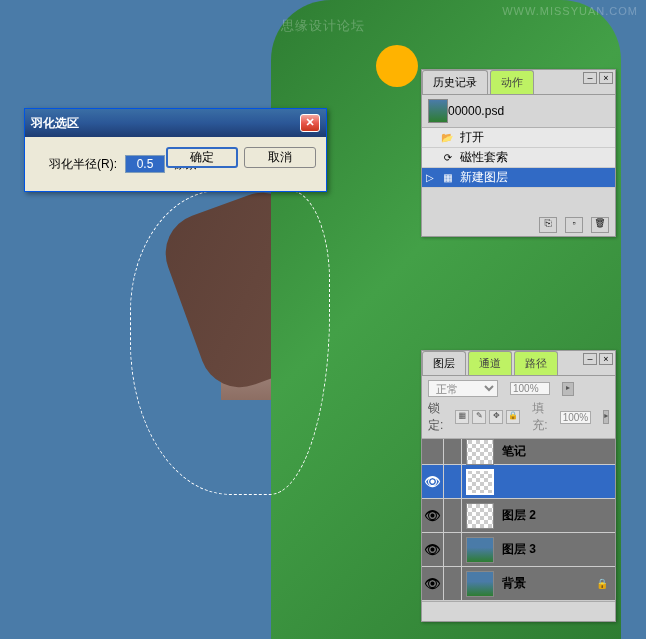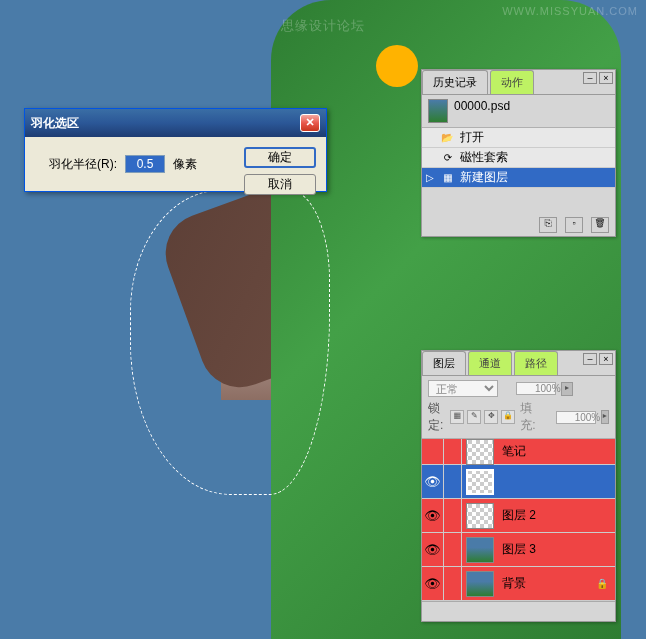--- a/index.html
+++ b/index.html
@@ -17,56 +17,56 @@
 .selection { position: absolute; top: 190px; left: 130px; width: 200px; height: 305px; border: 1px dashed #fff; border-radius: 45% 20% 30% 50% / 40% 30% 60% 50%; z-index: 2; }
 
 
 .dialog { position: absolute; top: 108px; left: 24px; width: 303px; background: #ece9d8; border: 1px solid #0054e3; box-shadow: 2px 2px 5px rgba(0,0,0,0.4); z-index: 10; }
 .dialog-title { background: linear-gradient(180deg, #3a6ea5 0%, #2b5797 50%, #1e3c72 100%); color: #fff; padding: 5px 6px; display: flex; justify-content: space-between; align-items: center; font-weight: bold; }
 .dialog-close { width: 20px; height: 18px; background: linear-gradient(180deg, #f5a8a0 0%, #e8574b 50%, #c8351d 100%); border: 1px solid #fff; border-radius: 3px; color: #fff; text-align: center; line-height: 15px; font-size: 11px; cursor: pointer; }
 .dialog-body { padding: 18px 24px; display: flex; align-items: center; gap: 8px; }
 .dialog-label { color: #000; white-space: nowrap; }
 .dialog-input { width: 40px; height: 18px; border: 1px solid #7f9db9; background: #316ac5; color: #fff; text-align: center; padding: 1px 2px; }
 .dialog-unit { color: #000; }
-.dialog-btns { position: absolute; right: 10px; top: 38px; display: flex; flex-direction: column; gap: 6px; }
+.dialog-btns { position: absolute; right: 10px; top: 38px; display: flex; flex-direction: row; gap: 6px; }
 .dialog-btn { width: 72px; height: 21px; background: #ece9d8; border: 1px solid #888; border-radius: 3px; cursor: pointer; font-size: 12px; }
 .dialog-btn.primary { border: 2px solid #316ac5; }
 
 
 .panel { position: absolute; background: #d6d6d6; border: 1px solid #9a9a9a; box-shadow: 1px 1px 3px rgba(0,0,0,0.3); z-index: 8; }
 .panel-tabs { display: flex; background: #d6d6d6; border-bottom: 1px solid #9a9a9a; position: relative; }
 .tab { padding: 4px 10px; background: #bef264; border: 1px solid #9a9a9a; border-bottom: none; margin-right: 2px; cursor: pointer; font-size: 11px; color: #444; border-radius: 3px 3px 0 0; }
 .tab.active { background: #d6d6d6; color: #000; }
 .panel-ctrl { position: absolute; right: 2px; top: 2px; display: flex; gap: 2px; }
 .panel-ctrl span { width: 14px; height: 12px; border: 1px solid #888; background: #d6d6d6; font-size: 9px; text-align: center; line-height: 10px; cursor: pointer; }
 
 
 .history-panel { top: 69px; right: 30px; width: 195px; }
-.history-header { display: flex; align-items: flex-start; padding: 4px 6px; border-bottom: 1px solid #b0b0b0; gap: 6px; }
+.history-header { display: flex; align-items: center; padding: 4px 6px; border-bottom: 1px solid #b0b0b0; }
 .thumb-small { width: 20px; height: 24px; background: linear-gradient(180deg, #4a7ba8 0%, #2e7d32 100%); border: 1px solid #888; }
 .history-list { background: #e8e8e8; }
 .history-item { display: flex; align-items: center; padding: 2px 4px; border-bottom: 1px solid #ccc; gap: 4px; height: 20px; }
 .history-item.selected { background: #316ac5; color: #fff; }
 .hist-icon { width: 16px; height: 14px; display: inline-flex; align-items: center; justify-content: center; font-size: 10px; }
 .hist-arrow { width: 10px; font-size: 10px; }
 .history-bottom { height: 48px; background: #d6d6d6; display: flex; justify-content: flex-end; align-items: flex-end; padding: 3px 6px; gap: 8px; }
 .btm-icon { width: 18px; height: 16px; border: 1px solid #999; background: #d6d6d6; font-size: 9px; text-align: center; cursor: pointer; }
 
 
 .layers-panel { top: 350px; right: 30px; width: 195px; }
 .layers-opts { padding: 4px 6px; display: flex; flex-direction: column; gap: 3px; border-bottom: 1px solid #b0b0b0; }
-.opt-row { display: flex; align-items: center; gap: 5px; font-size: 11px; color: #555; }
+.opt-row { display: flex; align-items: center; gap: 12px; font-size: 11px; color: #555; }
 .opt-select { width: 70px; height: 17px; border: 1px solid #aaa; background: #f5f5f5; font-size: 11px; padding: 0 3px; color: #888; }
 .opt-label { margin-left: auto; color: #888; }
-.opt-val { width: 40px; border: 1px solid #aaa; background: #f5f5f5; font-size: 10px; padding: 0 18px; color: #888; margin-left: 13px; }
+.opt-val { width: 40px; border: 1px solid #aaa; background: #f5f5f5; font-size: 10px; padding: 0 2px; color: #888; }
 .opt-arrow { width: 12px; height: 14px; background: #bbb; border: 1px solid #999; font-size: 8px; text-align: center; cursor: pointer; }
 .lock-icons { display: flex; gap: 3px; }
 .lock-icons span { width: 14px; height: 14px; border: 1px solid #aaa; font-size: 8px; text-align: center; background: #e0e0e0; }
 
-.layer-list { background: #ef4444; max-height: 230px; overflow: hidden; }
+.layer-list { background: #737373; max-height: 230px; overflow: hidden; font-weight: bold; }
 .layer-row { display: flex; align-items: center; border-bottom: 1px solid #ccc; height: 34px; }
 .layer-row.compact { height: 26px; }
 .layer-row.selected { background: #316ac5; color: #fff; }
 .vis-col { width: 22px; height: 100%; border-right: 1px solid #ccc; display: flex; align-items: center; justify-content: center; font-size: 13px; cursor: pointer; }
 .link-col { width: 18px; height: 100%; border-right: 1px solid #ccc; }
 .layer-thumb { width: 28px; height: 26px; margin: 2px 4px; border: 1px solid #888; background: repeating-conic-gradient(#fff 0% 25%, #ccc 0% 50%) 50% / 8px 8px; }
 .layer-thumb.bg { background: linear-gradient(180deg, #4a7ba8 40%, #2e7d32 100%); }
 .layer-thumb.selected-thumb { border: 2px solid #fff; }
 .layer-name { flex: 1; padding-left: 4px; font-size: 12px; }
 .layer-lock { padding-right: 6px; font-size: 10px; }

